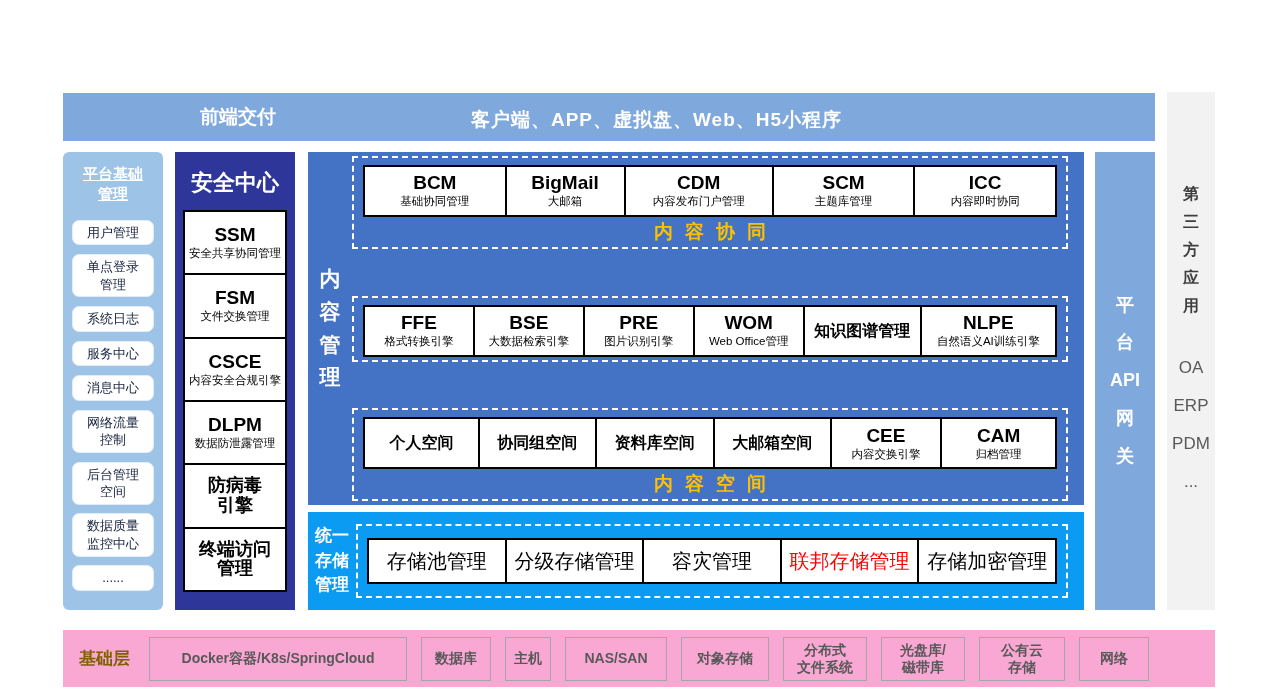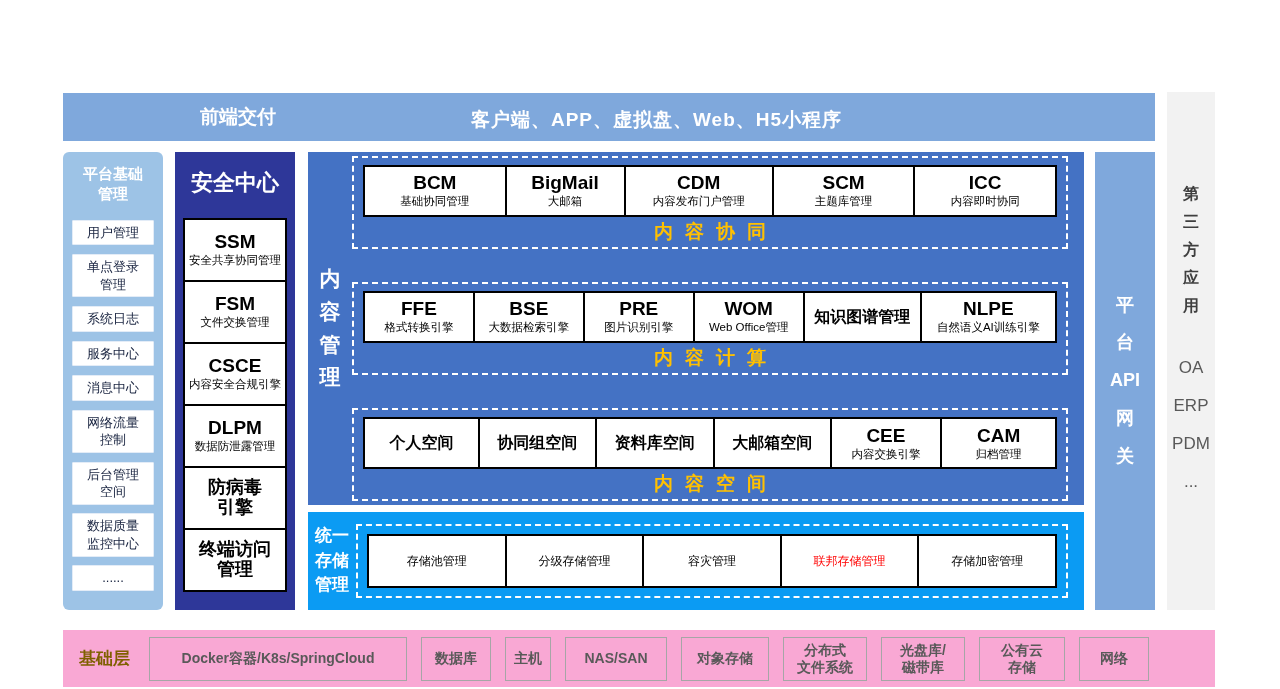--- a/index.html
+++ b/index.html
@@ -17,32 +17,32 @@
                   display:flex; align-items:center; justify-content:center;
                   font-size:19px; font-weight:bold; }
   .banner-content { position:absolute; left:0; top:0; width:100%; height:54px;
                     padding-left:95px; display:flex; align-items:center; justify-content:center;
                     font-size:19px; font-weight:bold; letter-spacing:1px; }
 
   
   .platform { position:absolute; left:63px; top:152px; width:100px; height:458px;
               background:#9DC3E6; border-radius:6px; display:flex; flex-direction:column; }
   .platform-title { margin-top:12px; text-align:center; color:#fff; font-weight:bold;
-                    font-size:15px; line-height:1.3; white-space:pre-line; }
+                    font-size:15px; line-height:1.3; white-space:pre-line;text-decoration:underline; }
   .platform-items { flex:1; display:flex; flex-direction:column; justify-content:space-evenly;
                     padding:8px 9px 10px; }
-  .pitem { background:#fff; border:1px solid #e3ecf7; border-radius:1px; text-align:center;
+  .pitem { background:#fff; border:1px solid #e3ecf7; border-radius:7px; text-align:center;
            font-size:13px; color:#16213e; line-height:1.35; padding:3px 2px;
            white-space:pre-line; }
 
   
   .security { position:absolute; left:175px; top:152px; width:120px; height:458px;
               background:#2E3799; display:flex; flex-direction:column; }
   .security-title { margin-top:16px; text-align:center; color:#fff; font-weight:bold; font-size:22px; }
-  .security-items { flex:1; display:flex; flex-direction:column; margin:20px 8px 18px; }
+  .security-items { flex:1; display:flex; flex-direction:column; margin:12px 8px 18px; }
   .sbox { flex:1; background:#fff; border:2px solid #000; margin-top:-2px;
           display:flex; flex-direction:column; align-items:center; justify-content:center;
           text-align:center; padding:1px 2px; }
   .sbox:first-child { margin-top:0; }
   .sbox .bt { font-size:19px; font-weight:bold; color:#000; line-height:1.1; white-space:pre-line; }
   .sbox .bs { font-size:11.5px; color:#000; line-height:1.25; }
 
   
   .main { position:absolute; left:308px; top:152px; width:776px; height:353px;
           background:#4472C4; display:flex; }
@@ -65,22 +65,22 @@
 
   
   .storage { position:absolute; left:308px; top:512px; width:776px; height:98px;
              background:#0B9BF3; display:flex; }
   .vlabel2 { width:48px; display:flex; align-items:center; justify-content:center;
              color:#fff; font-weight:bold; font-size:17px; white-space:pre-line;
              text-align:center; line-height:1.45; }
   .sgroup { flex:1; border:2px dashed #fff; margin:12px 16px 12px 0;
             display:flex; align-items:center; padding:0 9px; }
   .srow { flex:1; display:flex; }
-  .stbox { flex:1; background:#fff; border:2px solid #000; margin-left:-2px; height:54px;
-           display:flex; align-items:center; justify-content:center; font-size:12px; color:#000;font-family:Liberation Serif, serif; }
+  .stbox { flex:1; background:#fff; border:2px solid #000; margin-left:-2px; height:46px;
+           display:flex; align-items:center; justify-content:center; font-size:20px; color:#000;font-family:Liberation Serif, serif; }
   .stbox:first-child { margin-left:0; }
   .stbox.highlight { color:#FF0000; }
 
   
   .api { position:absolute; left:1095px; top:152px; width:60px; height:458px;
          background:#7FA8DC; display:flex; align-items:center; justify-content:center; }
   .api-label { color:#fff; font-weight:bold; font-size:18px; white-space:pre-line;
                text-align:center; line-height:2.1; }
 
   
@@ -213,21 +213,20 @@
             <div class="bs">Web Office管理</div>
           </div>
           <div class="mbox" style="flex:1.07">
             <div class="bt sm">知识图谱管理</div>
           </div>
           <div class="mbox" style="flex:1.25">
             <div class="bt">NLPE</div>
             <div class="bs">自然语义AI训练引擎</div>
           </div>
         </div>
-        <div class="glabel">内容计算</div>
       </div>
 
       <div class="group">
         <div class="grow">
           <div class="mbox" style="flex:1">
             <div class="bt sm">个人空间</div>
           </div>
           <div class="mbox" style="flex:1.02">
             <div class="bt sm">协同组空间</div>
           </div>

